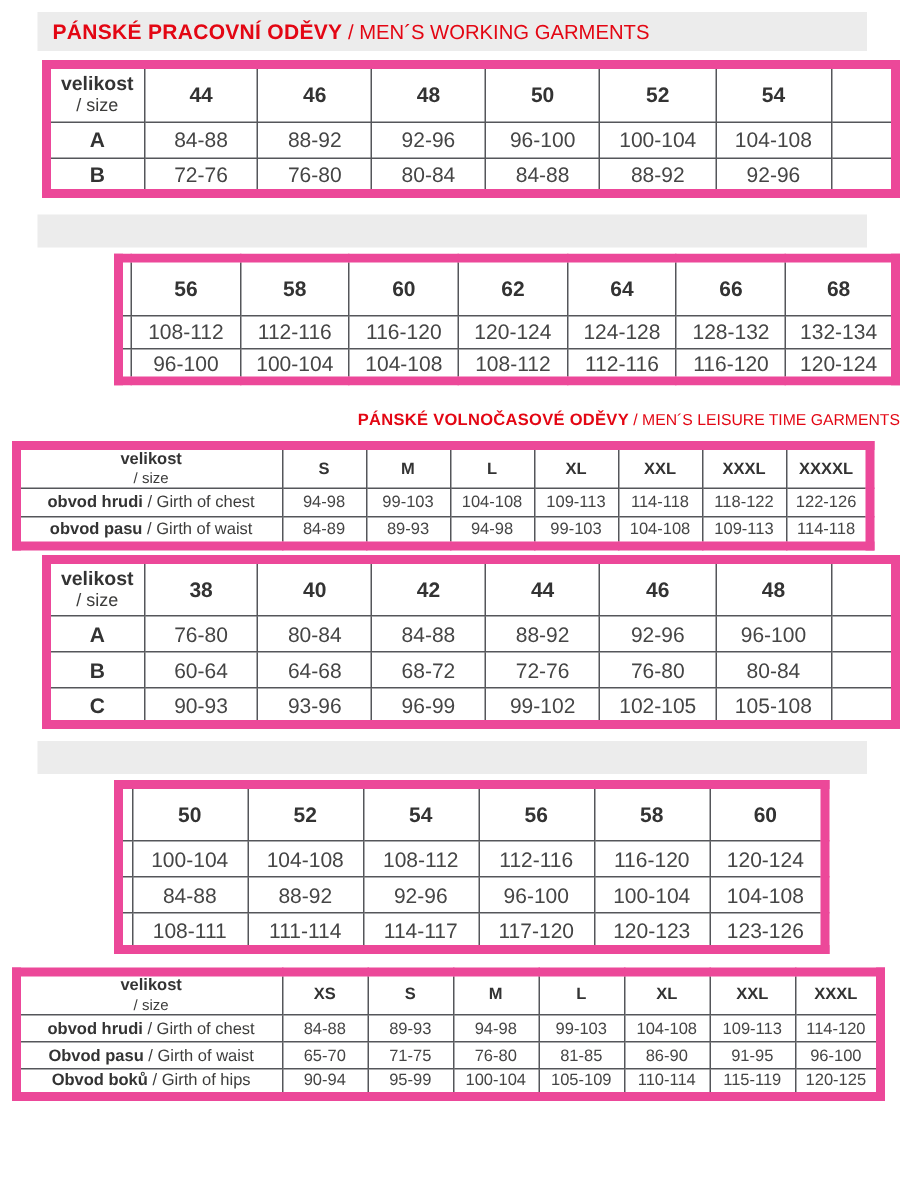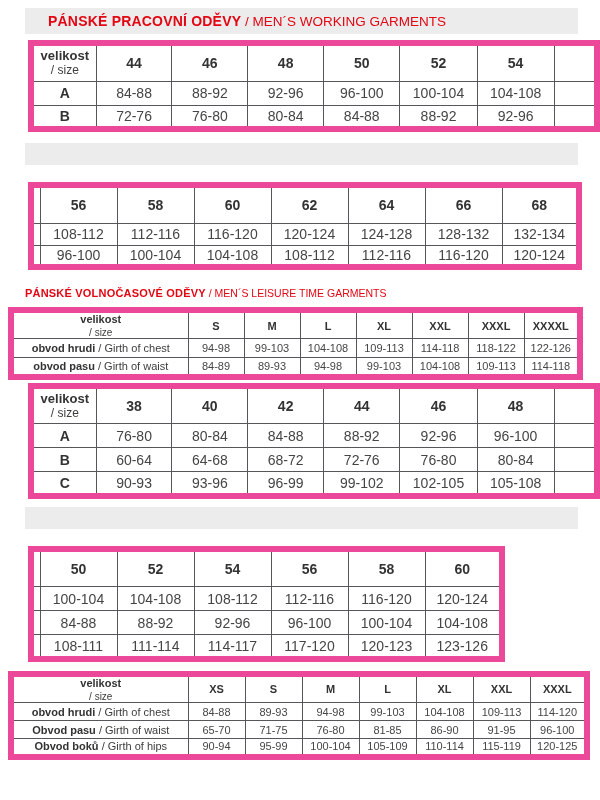--- a/index.html
+++ b/index.html
@@ -7,28 +7,28 @@
   body {
     width:600px; height:800px; overflow:hidden;
     font-family:"Liberation Sans","DejaVu Sans",sans-serif;
     color:#3c3c3b;
   }
   .page { padding-top:8px; }
 
   
   .band {
     background:#ececec; height:26px; width:553px; margin-left:25px;
-    display:flex; align-items:center; padding-left:23px;
+    display:flex; align-items:center; padding-left:10px;
   }
   .band.empty { height:22px; padding-left:0; }
   .title-cz { color:#e30613; font-weight:bold; font-size:14px; letter-spacing:.2px; white-space:pre; }
   .title-en { color:#e30613; font-size:13.5px; white-space:pre; }
 
   
-  .subtitle { margin:13px 0 0 25px; }
+  .subtitle { margin:13px 0 0 25px;text-align:right; }
   .subtitle .title-cz { font-size:11px; }
   .subtitle .title-en { font-size:10.5px; }
 
   
   .clip { width:600px; overflow:hidden; }
 
   table {
     border-collapse:collapse; table-layout:fixed;
     border:6px solid #ec4899;
   }
@@ -61,21 +61,21 @@
   .ts col.col-data  { width:56px; }
   .ts.last col.col-data { width:57px; }
   .ts.last tbody th, .ts.last tbody td { height:18px; }
   .ts .corner .c1 { font-size:11px; }
   .ts .corner .c2 { font-size:10px; }
   .measure .m1 { font-weight:bold; color:#333; }
   .measure .m2 { font-weight:normal; color:#3c3c3b; }
 
   
   .mt6  { margin-top:6px; }
-  .mt7  { margin-top:17px; }
+  .mt7  { margin-top:4px;padding-left:48px; }
   .mt3  { margin-top:3px; }
   .mt8  { margin-top:8px; }
   .mt9  { margin-top:9px; }
   .mt11 { margin-top:11px; }
   .mt12 { margin-top:12px; }
 </style>
 </head>
 <body>
 
 <div class="page">

